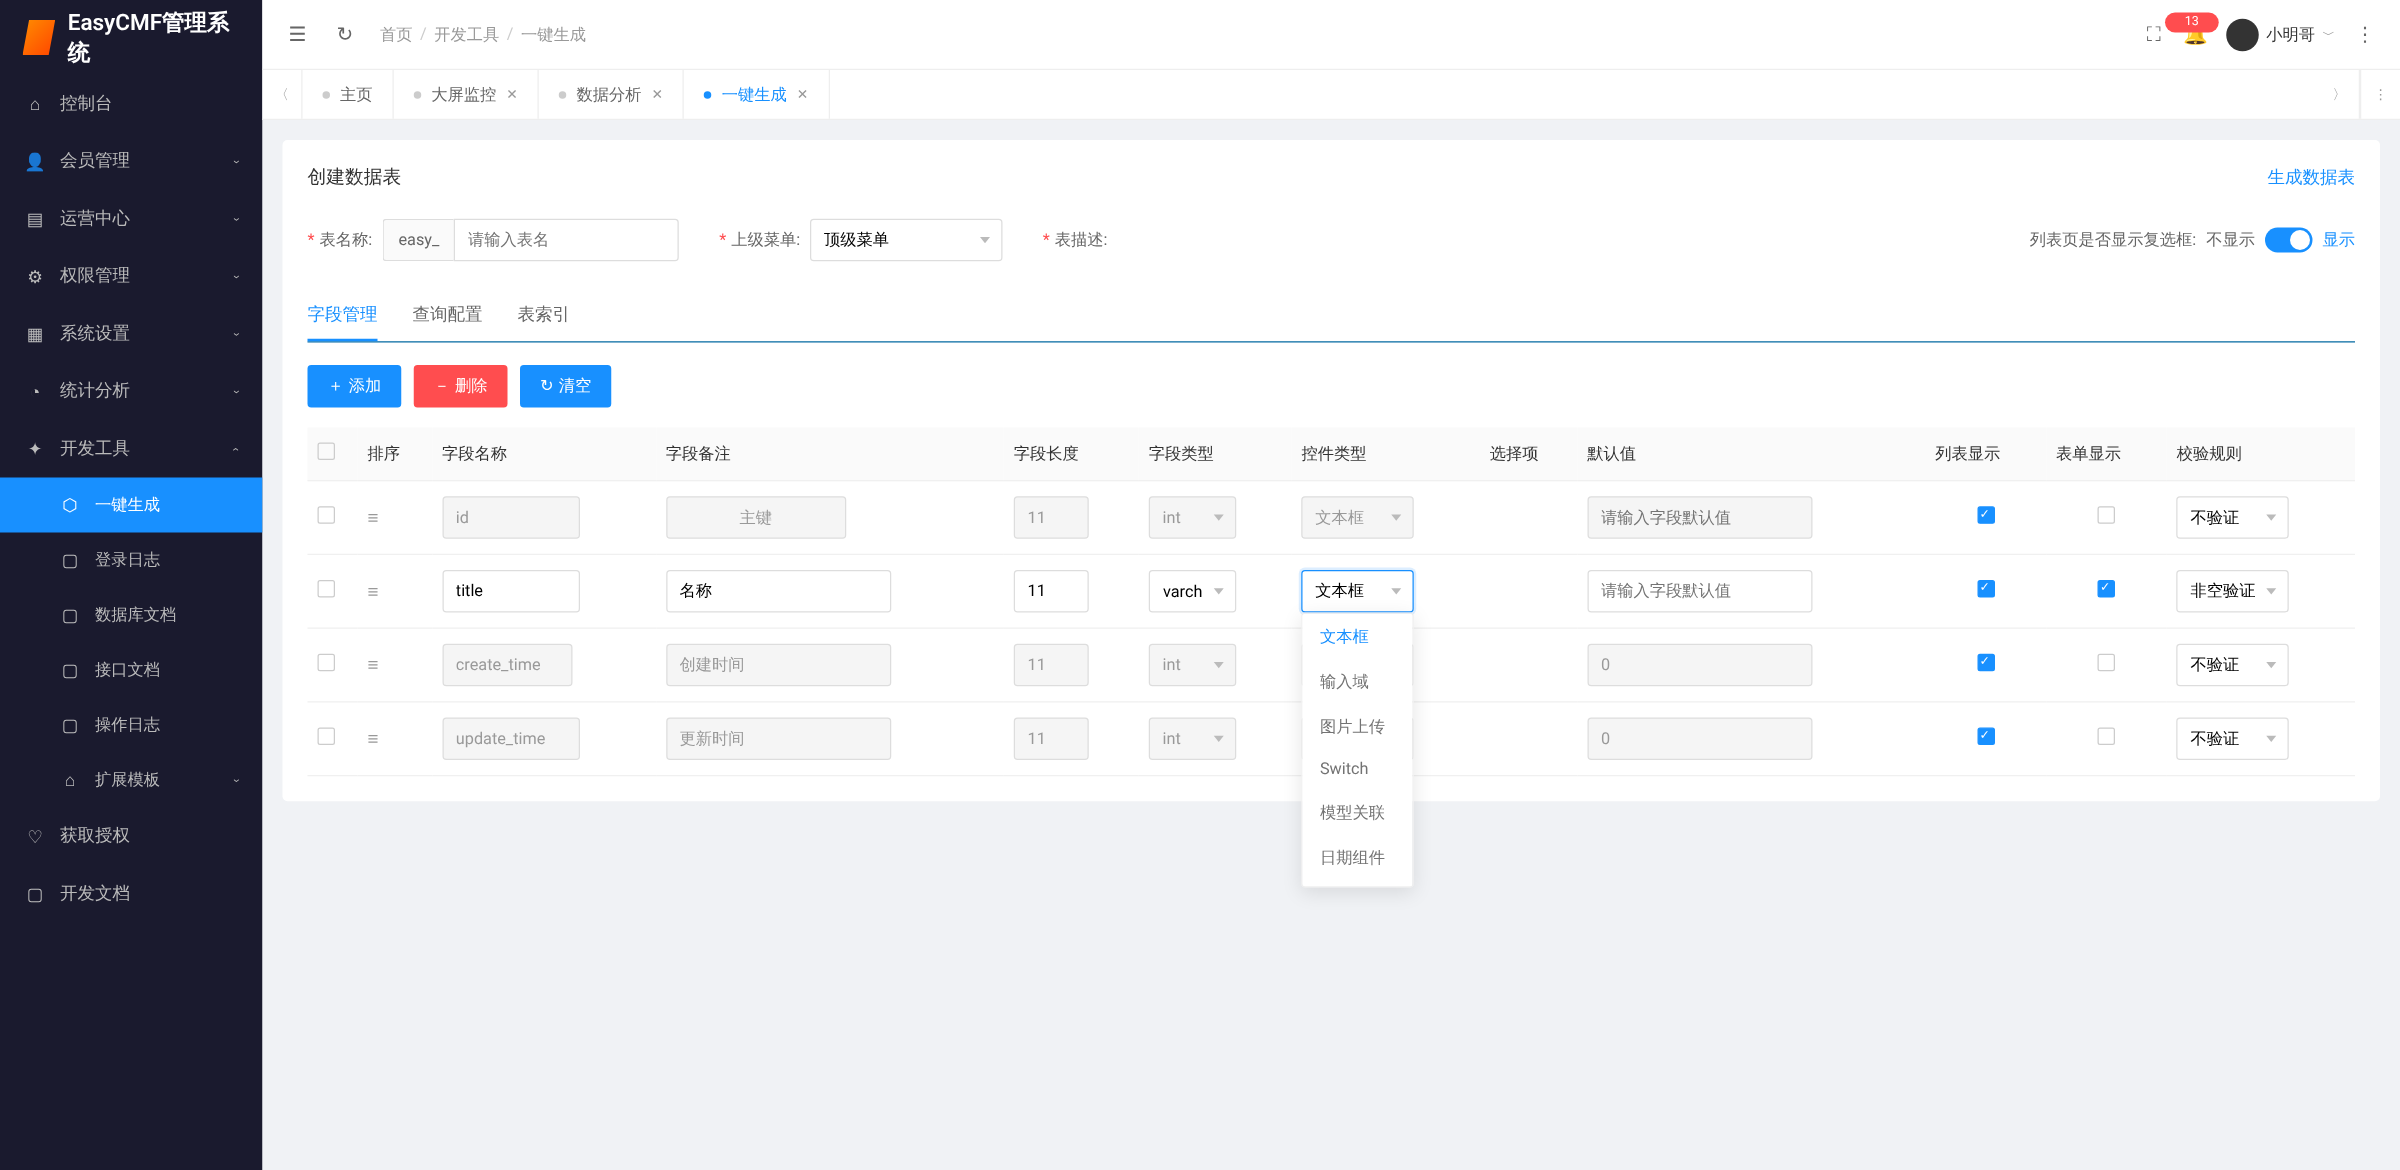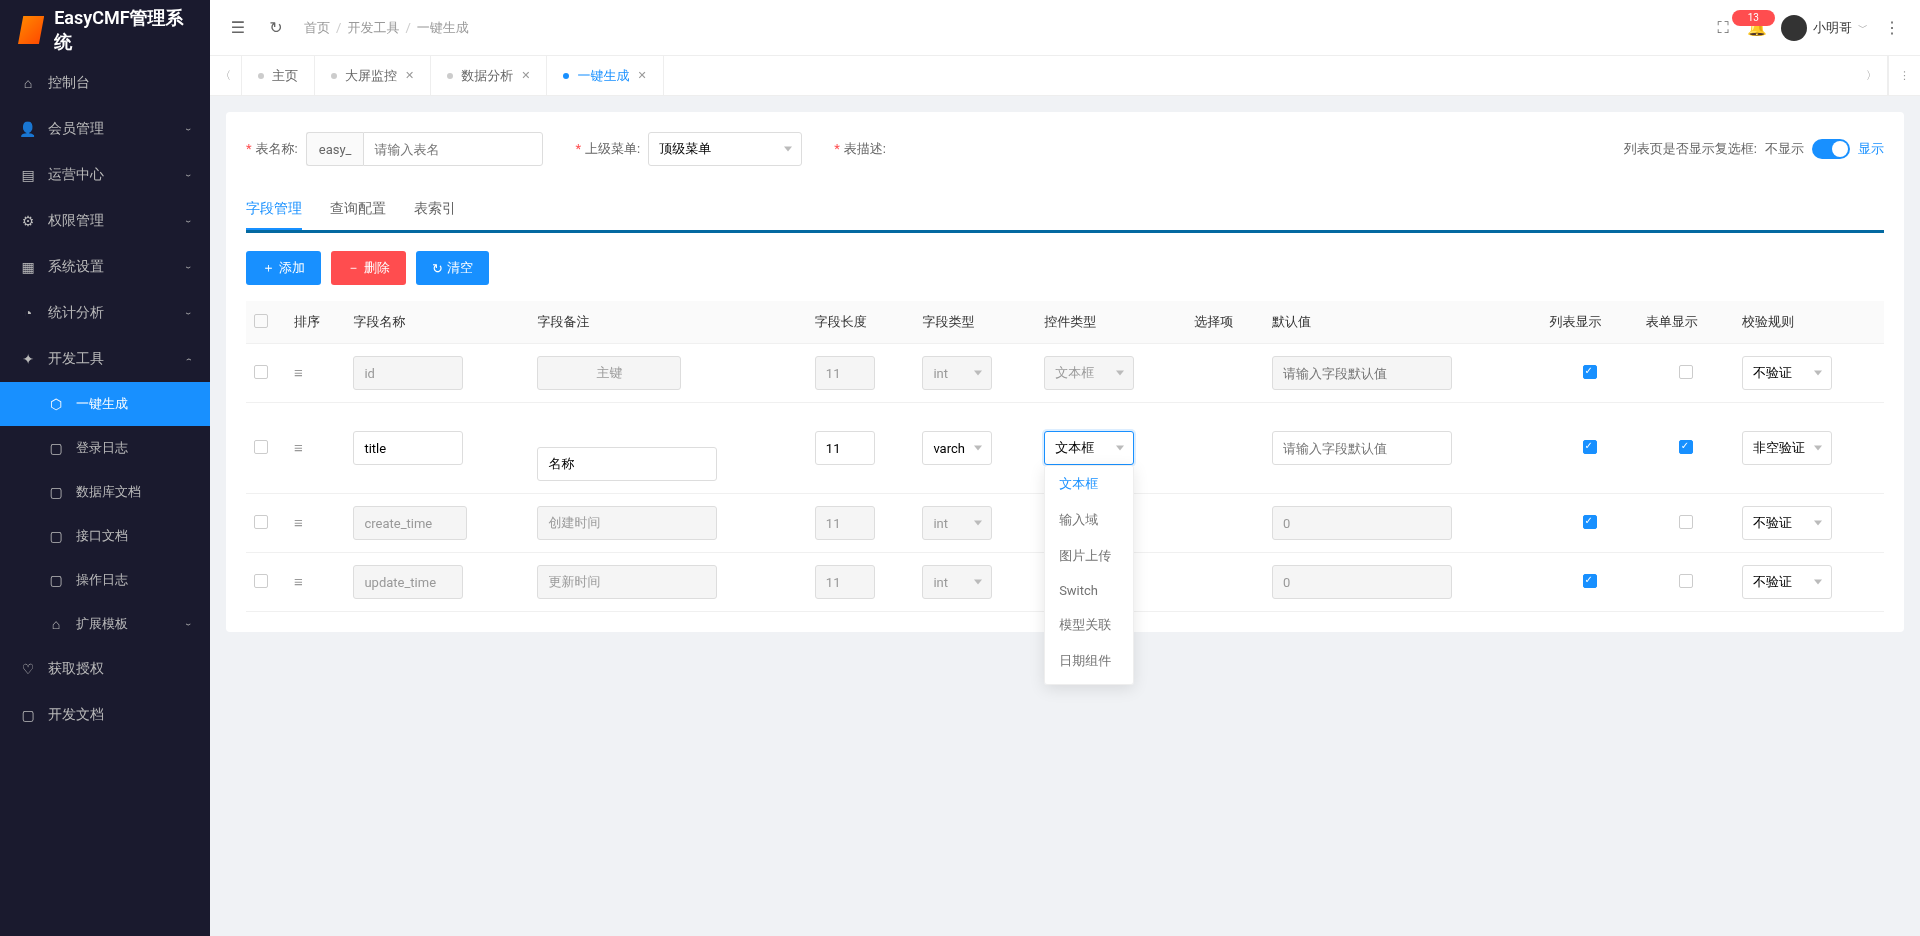--- a/index.html
+++ b/index.html
@@ -48,21 +48,21 @@
 .input:disabled{background:#f5f5f5;color:#999}
 .input-group{display:flex}
 .input-group .prefix{height:34px;border:1px solid #ddd;border-right:none;border-radius:3px 0 0 3px;padding:0 12px;display:flex;align-items:center;background:#fafafa;color:#666;font-size:13px}
 .input-group .input{border-radius:0 3px 3px 0}
 .select{position:relative;display:inline-block}
 .select .input{padding-right:26px;cursor:pointer}
 .select::after{content:"";position:absolute;right:10px;top:50%;width:0;height:0;border-left:4px solid transparent;border-right:4px solid transparent;border-top:5px solid #bbb;transform:translateY(-50%)}
 .select.open .input{border-color:#1890ff;box-shadow:0 0 0 2px rgba(24,144,255,.15)}
 .switch{width:38px;height:20px;background:#1890ff;border-radius:10px;position:relative;cursor:pointer}
 .switch::after{content:"";position:absolute;width:16px;height:16px;background:#fff;border-radius:50%;top:2px;right:2px}
-.sub-tabs{display:flex;gap:28px;border-bottom:3px solid #0369a1;margin-bottom:18px}
+.sub-tabs{display:flex;gap:28px;border-bottom:1px solid #0369a1;margin-bottom:18px}
 .sub-tab{padding:10px 0;font-size:14px;color:#666;cursor:pointer;border-bottom:2px solid transparent}
 .sub-tab.active{color:#1890ff;border-bottom-color:#1890ff}
 .btn-row{display:flex;gap:10px;margin-bottom:16px}
 .btn{height:34px;padding:0 16px;border:none;border-radius:3px;cursor:pointer;font-size:13px;display:inline-flex;align-items:center;gap:4px;color:#fff}
 .btn-primary{background:#1890ff}
 .btn-danger{background:#ff4d4f}
 .btn-info{background:#1890ff}
 .table{width:100%;border-collapse:collapse}
 .table th,.table td{padding:12px 8px;text-align:left;border-bottom:1px solid #f0f0f0;font-size:13px}
 .table th{font-weight:500;color:#333;background:#fafafa}
@@ -200,20 +200,24 @@
             <span class="tab-dot"></span>
             <span>一键生成</span>
             <span class="tab-close">✕</span>
           </div>
         </div>
       <div class="tab-scroll">〉</div>
       <div class="tab-scroll">⋮</div>
     </div>
     <div class="content">
       <div class="card">
+        <div class="card-header">
+          <div class="card-title">创建数据表</div>
+          <span class="link">生成数据表</span>
+        </div>
         <div class="form-row">
           <div class="form-item">
             <span class="form-label required">表名称:</span>
             <div class="input-group">
               <span class="prefix">easy_</span>
               <input class="input" style="width: 180px;" placeholder="请输入表名">
             </div>
           </div>
           <div class="form-item">
             <span class="form-label required">上级菜单:</span>
@@ -268,42 +272,42 @@
     <td></td>
     <td><input class="input" style="width: 180px;" placeholder="请输入字段默认值" disabled=""></td>
     <td style="text-align:center"><span class="checkbox checked"></span></td>
     <td style="text-align:center"><span class="checkbox "></span></td>
     <td><div class="select"><input class="input" style="width: 90px;" value="不验证" readonly=""></div></td>
               </tr>
               <tr>
     <td><span class="checkbox"></span></td>
     <td><span class="drag-handle">≡</span></td>
     <td><input class="input" style="width: 110px;" value="title"></td>
-    <td><input class="input" style="width: 180px; margin-top: 32px;" value="名称"></td>
+    <td><input class="input" style="width: 180px;" value="名称"></td>
     <td><input class="input" style="width: 60px;" value="11"></td>
     <td><div class="select"><input class="input" style="width: 70px;" value="varchar" readonly=""></div></td>
     <td><div class="select open" style="position:relative"><input class="input" style="width: 90px;" value="文本框" readonly=""><div class="dropdown">
                       <div class="dropdown-item selected">文本框</div>
                       <div class="dropdown-item ">输入域</div>
                       <div class="dropdown-item ">图片上传</div>
                       <div class="dropdown-item ">Switch</div>
                       <div class="dropdown-item ">模型关联</div>
                       <div class="dropdown-item ">日期组件</div>
                       <div class="dropdown-item ">选择器</div>
                     </div></div></td>
     <td></td>
     <td><input class="input" style="width: 180px;" placeholder="请输入字段默认值"></td>
     <td style="text-align:center"><span class="checkbox checked"></span></td>
     <td style="text-align:center"><span class="checkbox checked"></span></td>
     <td><div class="select"><input class="input" style="width: 90px;" value="非空验证" readonly=""></div></td>
               </tr>
               <tr>
     <td><span class="checkbox"></span></td>
     <td><span class="drag-handle">≡</span></td>
-    <td><input class="input" style="width: 114px;" value="create_time" disabled=""></td>
+    <td><input class="input" style="width: 104px;" value="create_time" disabled=""></td>
     <td><input class="input" style="width: 180px;" value="创建时间" disabled=""></td>
     <td><input class="input" style="width: 60px;" value="11" disabled=""></td>
     <td><div class="select"><input class="input" style="width: 70px;" value="int" disabled="" readonly=""></div></td>
     <td><div class="select"><input class="input" style="width: 90px;" value="" disabled="" readonly=""></div></td>
     <td></td>
     <td><input class="input" style="width: 180px;" value="0" disabled=""></td>
     <td style="text-align:center"><span class="checkbox checked"></span></td>
     <td style="text-align:center"><span class="checkbox "></span></td>
     <td><div class="select"><input class="input" style="width: 90px;" value="不验证" readonly=""></div></td>
               </tr>

